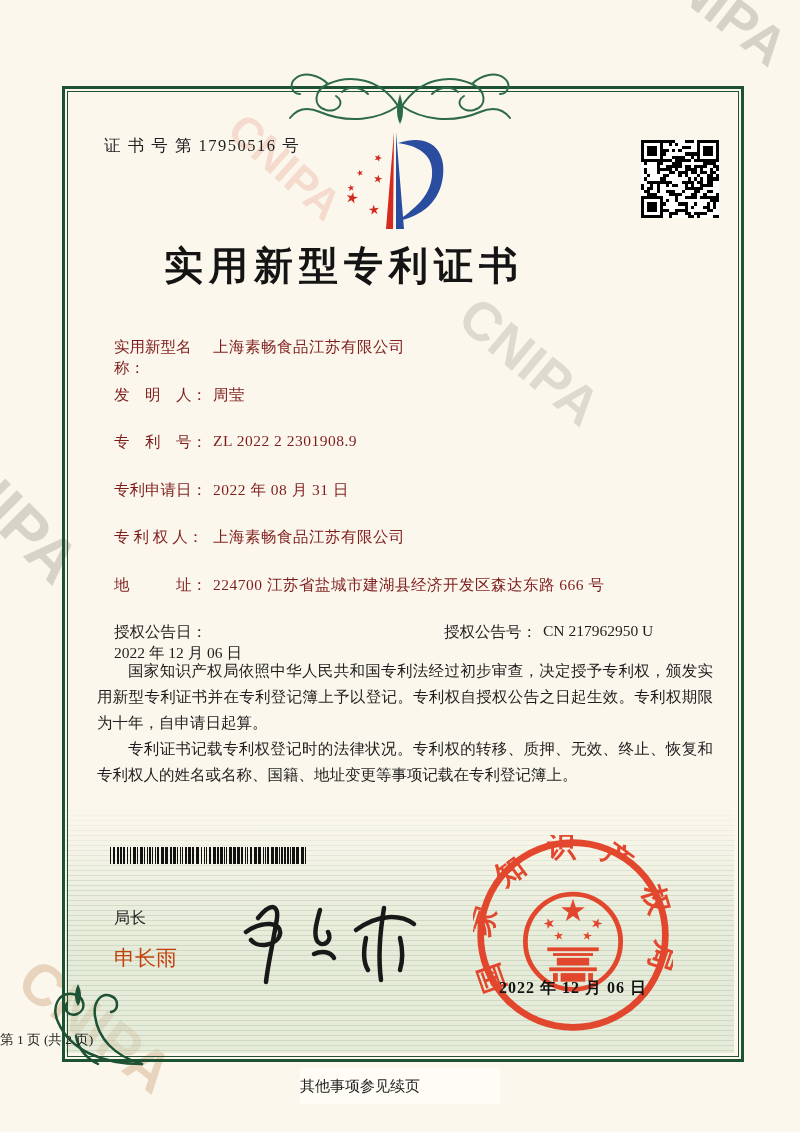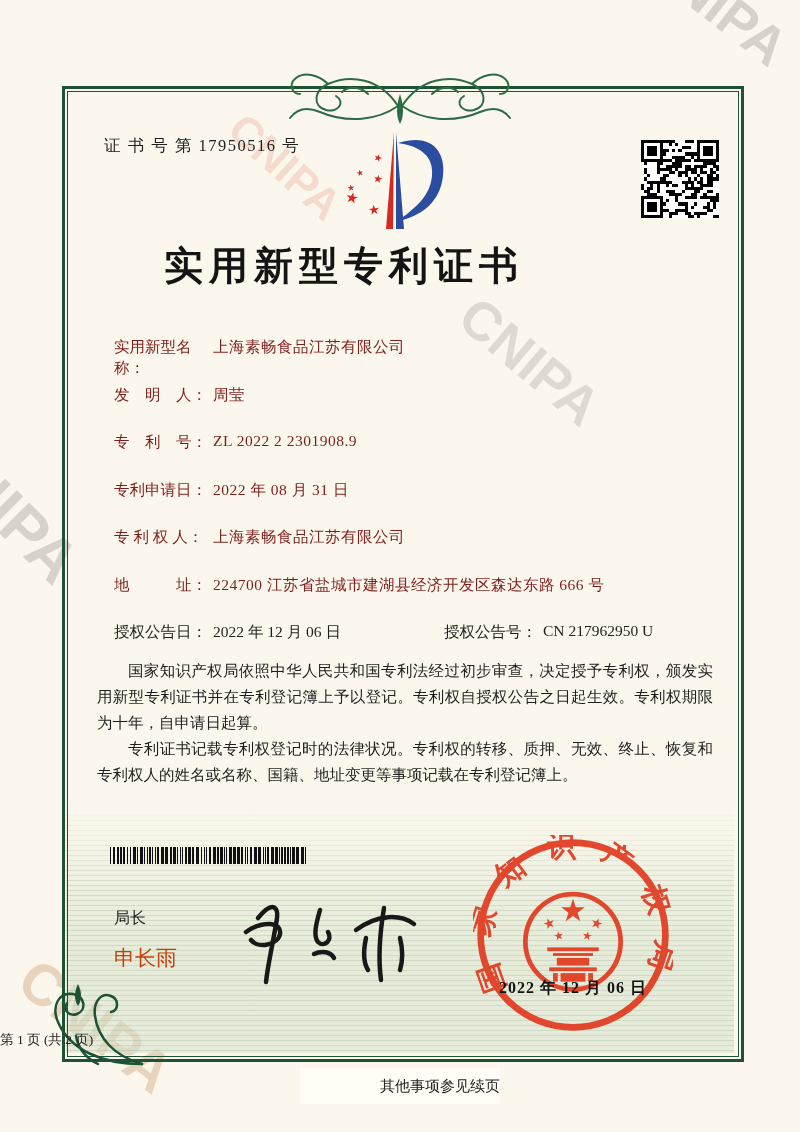--- a/index.html
+++ b/index.html
@@ -35,21 +35,21 @@
   .qr{left:641px;top:140px;width:78px;height:78px;background:#fff;}
   .title{left:0;top:239px;width:688px;text-align:center;font-size:39px;font-weight:bold;
          letter-spacing:6px;color:#141414;}
 
   
   .frow{left:114px;width:600px;display:flex;font-size:15.5px;color:#7f1d1d;}
   .frow .lab{flex:none;width:99px;}
   .frow .val{flex:1;letter-spacing:.5px;}
   .f0{top:337px}.f1{top:385px}.f2{top:432px}.f3{top:480px}.f4{top:527px}.f5{top:575px}
   .grant{top:622px;left:114px;width:620px;display:flex;font-size:15.5px;color:#1e1e1e;}
-  .grant .g1{width:330px;display:flex;}
+  .grant .g1{width:330px;display:flex;flex-direction:column;}
   .grant .g2{display:flex;}
   .grant .lab{flex:none;width:99px;}
 
   
   .paras{left:97px;top:658px;width:616px;font-size:15.5px;line-height:26px;
          text-align:justify;color:#1e1e1e;}
   .paras p{margin:0;text-indent:2em;}
 
   
   .barcode{left:110px;top:847px;width:200px;height:17px;}
@@ -60,21 +60,21 @@
   .signature{left:228px;top:892px;width:200px;height:96px;}
 
   
   .seal{left:473px;top:835px;width:200px;height:200px;}
   .seal-date{left:463px;top:978px;width:220px;text-align:center;font-size:16px;
              letter-spacing:1px;color:#131313;font-weight:bold;}
 
   
   .page-info{left:0;top:1031px;width:770px;font-size:13.5px;color:#262626;}
   .note-box{left:300px;top:1068px;width:200px;height:36px;background:#fffdf6;
-            text-align:right;line-height:36px;font-size:15px;color:#222;}
+            text-align:left;line-height:36px;font-size:15px;color:#222;}
 
   .orn-top{left:270px;top:66px;width:260px;height:64px;}
   .orn-corner{left:38px;top:972px;width:112px;height:108px;}
 </style>
 </head>
 <body>
 
 <span class="wm wm1">CNIPA</span>
 <span class="wm wm2">CNIPA</span>
 <span class="wm wm3">CNIPA</span>

